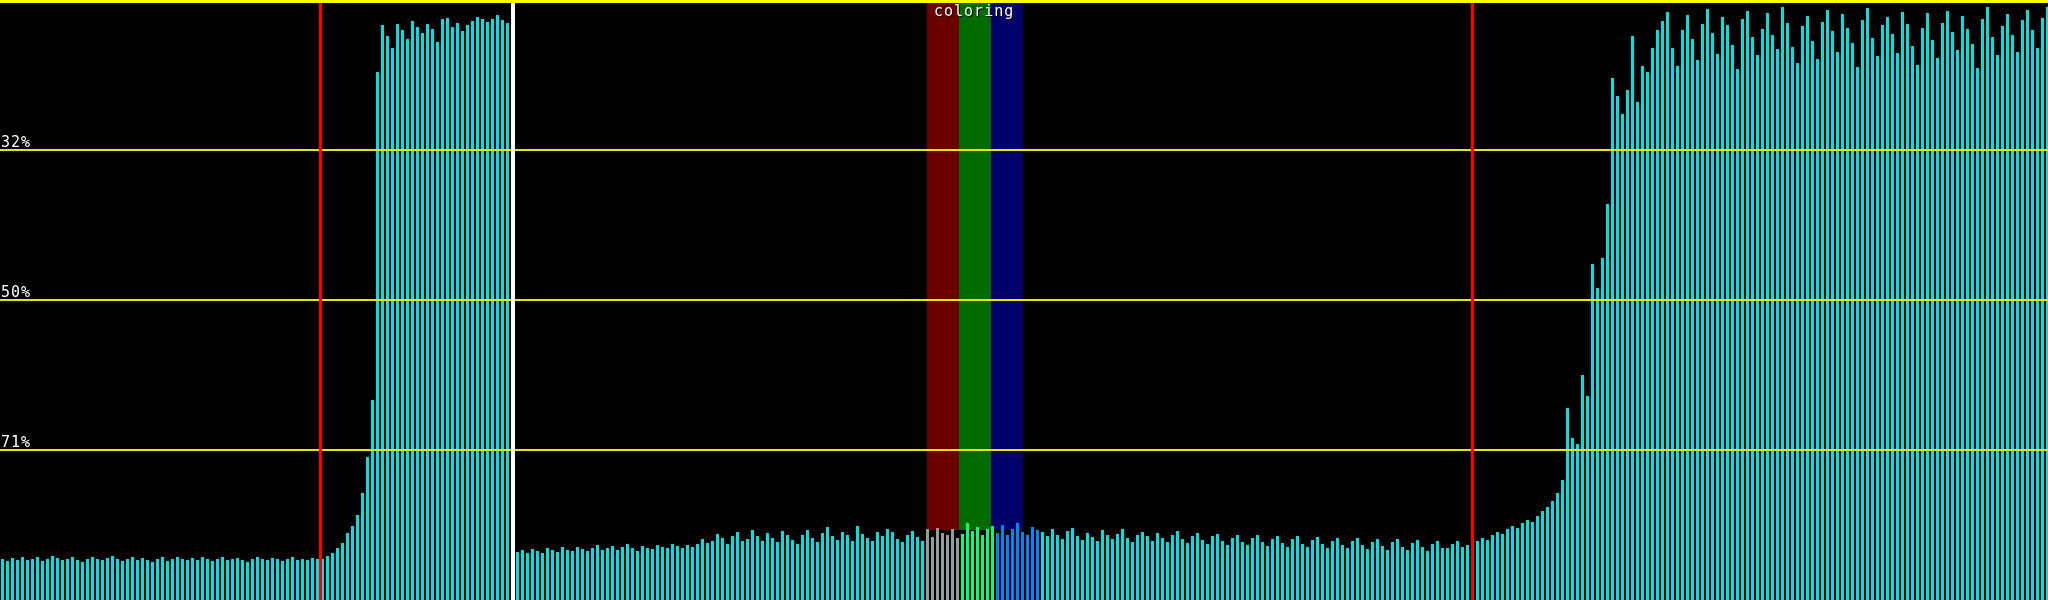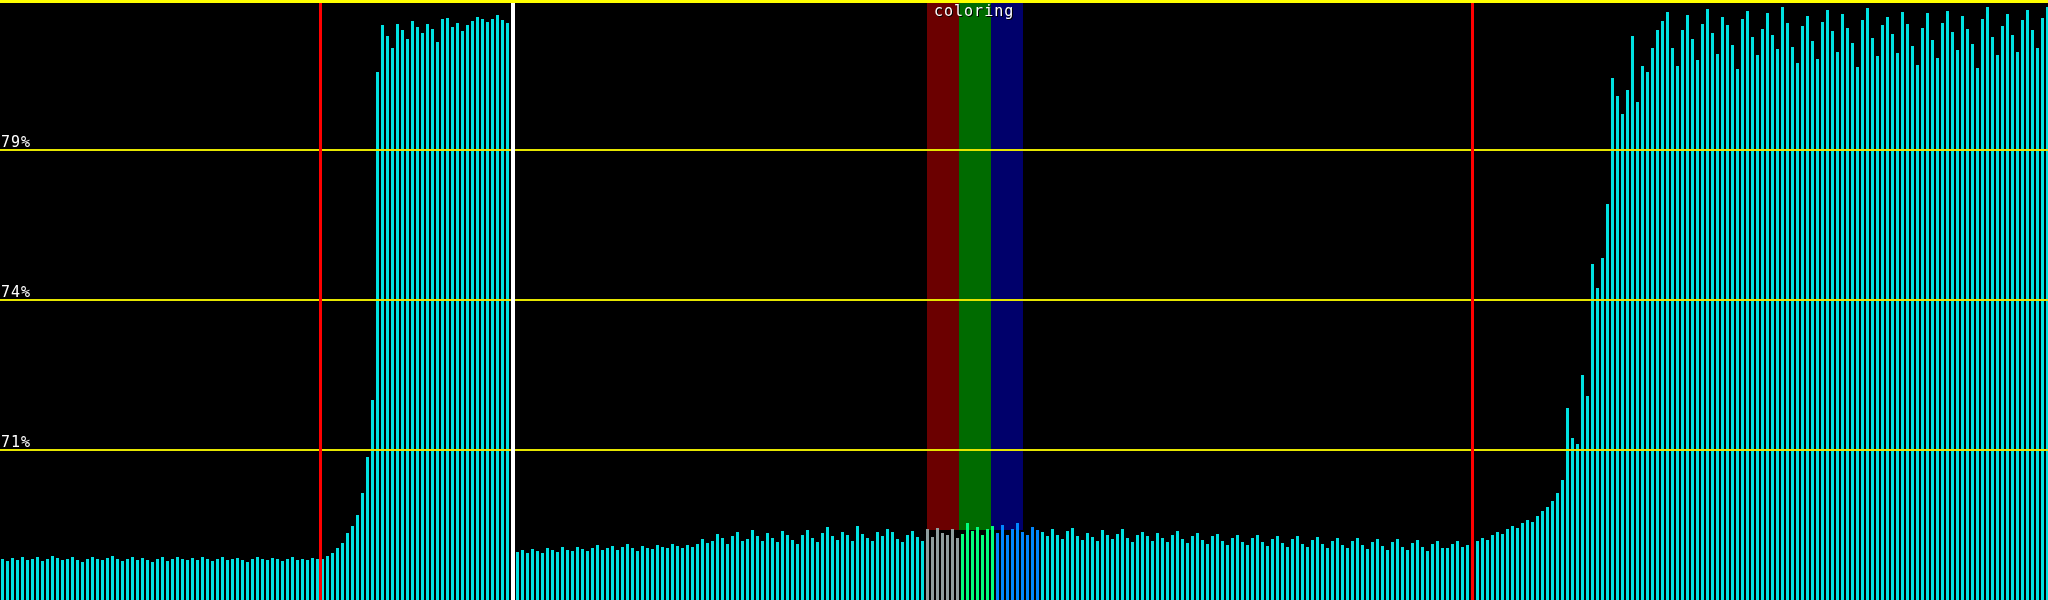--- a/index.html
+++ b/index.html
@@ -440,17 +440,17 @@
       <div class="gridline" style="top: 449px; background: rgb(230, 230, 0);"></div>
       <div class="gridline" style="top: 299px; background: rgb(230, 230, 0);"></div>
       <div class="gridline" style="top: 149px; background: rgb(230, 230, 0);"></div>
       <div class="topline" style="background: rgb(255, 255, 0);"></div>
     </div>
   <div id="marks">
       <div class="vmark" style="left: 319px; width: 3px; background: rgb(255, 0, 0);"></div>
       <div class="vmark" style="left: 511px; width: 4px; background: rgb(255, 255, 255);"></div>
       <div class="vmark" style="left: 1471px; width: 3px; background: rgb(255, 0, 0);"></div>
     </div>
-  <span class="ylab" style="bottom:450px">79%</span>
-  <span class="ylab" style="bottom:300px">74%</span>
+  <span class="ylab" style="bottom:450px">32%</span>
+  <span class="ylab" style="bottom:300px">50%</span>
   <span class="ylab" style="bottom:150px">71%</span>
   <span class="anno" id="coloring-label" style="left: 934px; top: 4px;">coloring</span>
 </div>
 
 </body></html>

